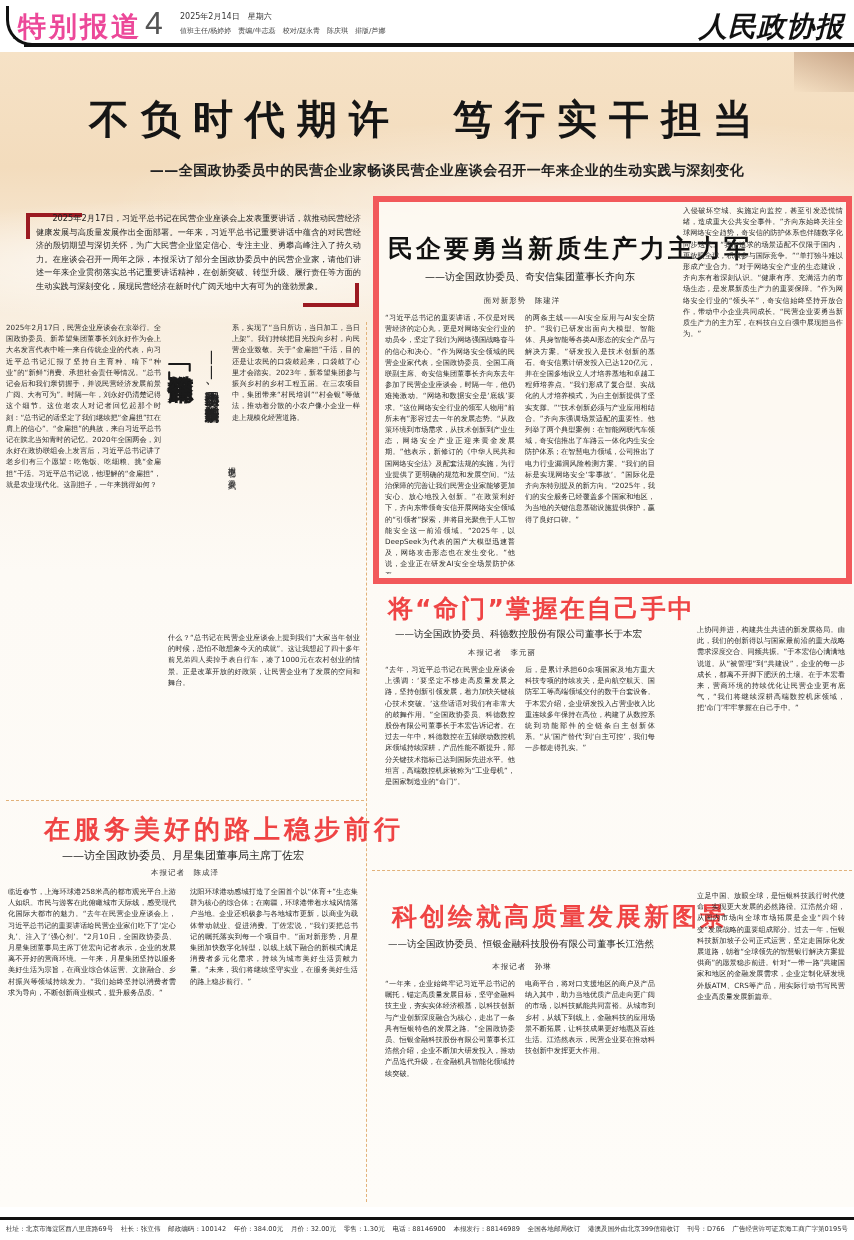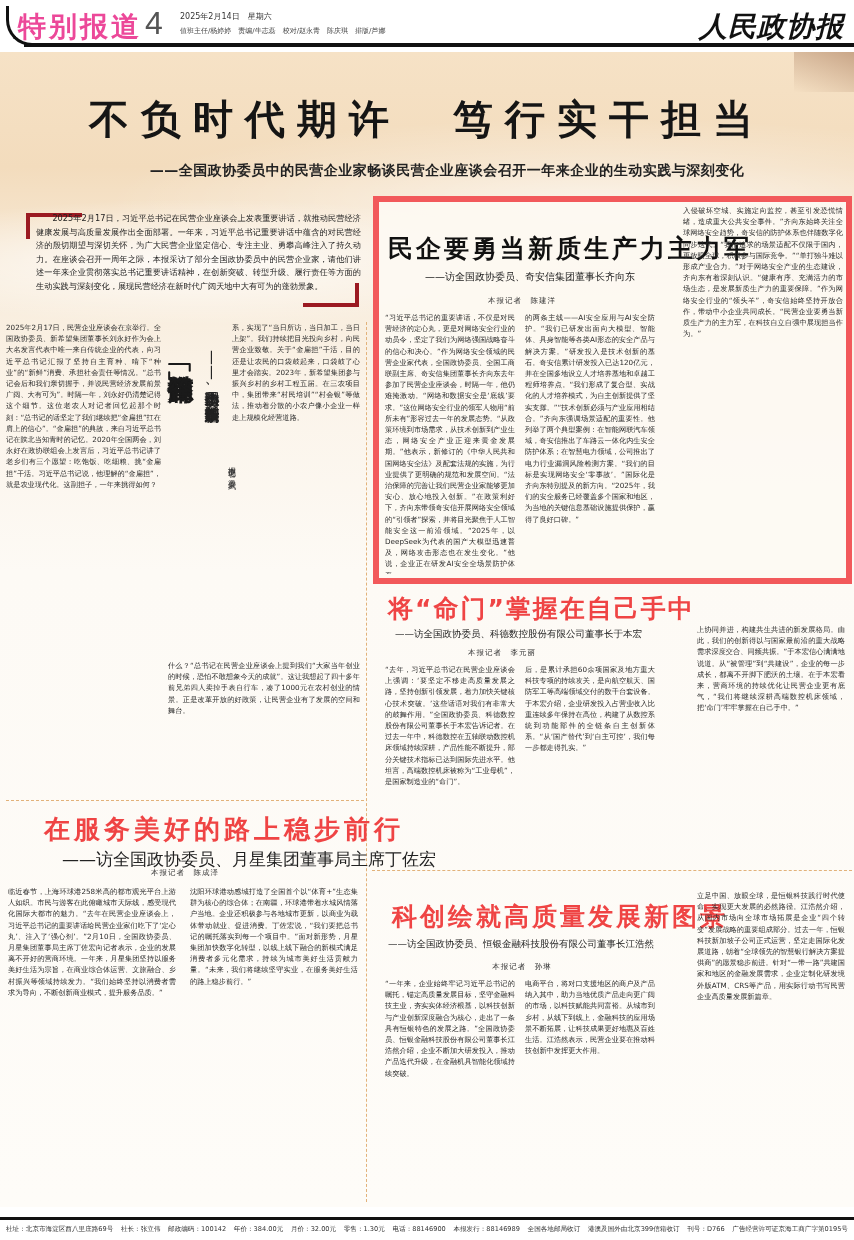--- a/index.html
+++ b/index.html
@@ -95,50 +95,50 @@
 <div class="intro-mark-tl"></div>
 <div class="intro-mark-br"></div>
 <p class="intro">2025年2月17日，习近平总书记在民营企业座谈会上发表重要讲话，就推动民营经济健康发展与高质量发展作出全面部署。一年来，习近平总书记重要讲话中蕴含的对民营经济的殷切期望与深切关怀，为广大民营企业坚定信心、专注主业、勇攀高峰注入了持久动力。在座谈会召开一周年之际，本报采访了部分全国政协委员中的民营企业家，请他们讲述一年来企业贯彻落实总书记重要讲话精神，在创新突破、转型升级、履行责任等方面的生动实践与深刻变化，展现民营经济在新时代广阔天地中大有可为的蓬勃景象。</p>
 
 <div>
   <div class="col" style="left:6px; top:322px; width:155px; height:475px;">2025年2月17日，民营企业座谈会在京举行。全国政协委员、新希望集团董事长刘永好作为会上大名发言代表中唯一来自传统企业的代表，向习近平总书记汇报了坚持自主育种、啃下“种业”的“新鲜”消费、承担社会责任等情况。“总书记会后和我们亲切握手，并说民营经济发展前景广阔、大有可为”。时隔一年，刘永好仍清楚记得这个细节。这位老农人对记者回忆起那个时刻：“总书记的话坚定了我们继续把“金扁担”扛在肩上的信心”。“金扁担”的典故，来自习近平总书记在陕北当知青时的记忆。2020年全国两会，刘永好在政协联组会上发言后，习近平总书记讲了老乡们有三个愿望：吃饱饭、吃细粮、挑“金扁担”干活。习近平总书记说，他理解的“金扁担”，就是农业现代化。这副担子，一年来挑得如何？</div>
   <div class="v-title">以「金扁担」作答</div>
   <div class="v-sub">——访全国政协委员、新希望集团董事长刘永好</div>
   <div class="v-byline">本报记者　梁条武</div>
   <div class="col" style="left:232px; top:322px; width:128px; height:330px;">系，实现了“当日所访，当日加工，当日上架”。我们持续把目光投向乡村，向民营企业致敬。关于“金扁担”干活，目的还是让农民的口袋鼓起来，口袋鼓了心里才会踏实。2023年，新希望集团参与振兴乡村的乡村工程五届。在三农项目中，集团带来“村民培训”“村会银”等做法，推动着分散的小农户像小企业一样走上规模化经营道路。</div>
-  <div class="col" style="left:168px; top:660px; width:192px; height:130px;">什么？“总书记在民营企业座谈会上提到我们“大家当年创业的时候，恐怕不敢想象今天的成就”。这让我想起了四十多年前兄弟四人卖掉手表自行车，凑了1000元在农村创业的情景。正是改革开放的好政策，让民营企业有了发展的空间和舞台。</div>
+  <div class="col" style="left:168px; top:632px; width:192px; height:130px;">什么？“总书记在民营企业座谈会上提到我们“大家当年创业的时候，恐怕不敢想象今天的成就”。这让我想起了四十多年前兄弟四人卖掉手表自行车，凑了1000元在农村创业的情景。正是改革开放的好政策，让民营企业有了发展的空间和舞台。</div>
 </div>
 
 <div class="dot-v" style="left:366px; top:322px; height:880px;"></div>
 <div class="dot-h" style="left:6px; top:800px; width:358px;"></div>
 
 <div class="highlight"></div>
 <div>
   <div class="h-title">民企要勇当新质生产力主力军</div>
   <div class="h-sub">——访全国政协委员、奇安信集团董事长齐向东</div>
-  <div class="byline" style="left:382px; width:280px; top:296px;">本报记者　陈建洋</div>
+  <div class="byline" style="left:382px; width:280px; top:296px;">面对新形势　陈建洋</div>
   <div class="col" style="left:385px; top:312px; width:130px; height:262px;">“习近平总书记的重要讲话，不仅是对民营经济的定心丸，更是对网络安全行业的动员令，坚定了我们为网络强国战略奋斗的信心和决心。”作为网络安全领域的民营企业家代表，全国政协委员、全国工商联副主席、奇安信集团董事长齐向东去年参加了民营企业座谈会，时隔一年，他仍难掩激动。“网络和数据安全是‘底线’要求。”这位网络安全行业的领军人物用“前所未有”形容过去一年的发展态势。“从政策环境到市场需求，从技术创新到产业生态，网络安全产业正迎来黄金发展期。”他表示，新修订的《中华人民共和国网络安全法》及配套法规的实施，为行业提供了更明确的规范和发展空间。“法治保障的完善让我们民营企业家能够更加安心、放心地投入创新。”在政策利好下，齐向东带领奇安信开展网络安全领域的“引领者”探索，并将目光聚焦于人工智能安全这一前沿领域。“2025年，以DeepSeek为代表的国产大模型迅速普及，网络攻击形态也在发生变化。”他说，企业正在研发AI安全全场景防护体系。</div>
   <div class="col" style="left:525px; top:312px; width:130px; height:262px;">的两条主线——AI安全应用与AI安全防护。“我们已研发出面向大模型、智能体、具身智能等各类AI形态的安全产品与解决方案。”研发投入是技术创新的基石。奇安信累计研发投入已达120亿元，并在全国多地设立人才培养基地和卓越工程师培养点。“我们形成了复合型、实战化的人才培养模式，为自主创新提供了坚实支撑。”“技术创新必须与产业应用相结合。”齐向东强调场景适配的重要性。他列举了两个典型案例：在智能网联汽车领域，奇安信推出了车路云一体化内生安全防护体系；在智慧电力领域，公司推出了电力行业漏洞风险检测方案。“我们的目标是实现网络安全‘零事故’。”国际化是齐向东特别提及的新方向。“2025年，我们的安全服务已经覆盖多个国家和地区，为当地的关键信息基础设施提供保护，赢得了良好口碑。”</div>
   <div class="col" style="left:683px; top:205px; width:160px; height:370px;">入侵破坏空城、实施定向监控，甚至引发恐慌情绪，造成重大公共安全事件。”齐向东始终关注全球网络安全趋势，奇安信的防护体系也伴随数字化同步迭代。“我们追求的场景适配不仅限于国内，更放眼全球，积极参与国际竞争。”“单打独斗难以形成产业合力。”对于网络安全产业的生态建设，齐向东有着深刻认识。“健康有序、充满活力的市场生态，是发展新质生产力的重要保障。”作为网络安全行业的“领头羊”，奇安信始终坚持开放合作，带动中小企业共同成长。“民营企业要勇当新质生产力的主力军，在科技自立自强中展现担当作为。”</div>
 </div>
 
 <div>
   <div class="a-title" style="left:388px; top:592px; font-size:25px; letter-spacing:2px;">将“命门”掌握在自己手中</div>
   <div class="a-sub" style="left:395px; top:628px; font-size:9.5px;">——访全国政协委员、科德数控股份有限公司董事长于本宏</div>
   <div class="byline" style="left:362px; width:280px; top:648px;">本报记者　李元丽</div>
   <div class="col" style="left:385px; top:664px; width:130px; height:186px;">“去年，习近平总书记在民营企业座谈会上强调：‘要坚定不移走高质量发展之路，坚持创新引领发展，着力加快关键核心技术突破。’这些话语对我们有非常大的鼓舞作用。”全国政协委员、科德数控股份有限公司董事长于本宏告诉记者。在过去一年中，科德数控在五轴联动数控机床领域持续深耕，产品性能不断提升，部分关键技术指标已达到国际先进水平。他坦言，高端数控机床被称为“工业母机”，是国家制造业的“命门”。</div>
   <div class="col" style="left:525px; top:664px; width:130px; height:186px;">后，是累计承担60余项国家及地方重大科技专项的持续攻关，是向航空航天、国防军工等高端领域交付的数千台套设备。于本宏介绍，企业研发投入占营业收入比重连续多年保持在高位，构建了从数控系统到功能部件的全链条自主创新体系。“从‘国产替代’到‘自主可控’，我们每一步都走得扎实。”</div>
   <div class="col" style="left:697px; top:624px; width:148px; height:226px;">上协同并进，构建共生共进的新发展格局。由此，我们的创新得以与国家最前沿的重大战略需求深度交合、同频共振。”于本宏信心满满地说道。从“被管理”到“共建设”，企业的每一步成长，都离不开脚下肥沃的土壤。在于本宏看来，营商环境的持续优化让民营企业更有底气，“我们将继续深耕高端数控机床领域，把‘命门’牢牢掌握在自己手中。”</div>
 </div>
 
 <div class="dot-h" style="left:372px; top:870px; width:480px;"></div>
 
 <div>
   <div class="a-title" style="left:36px; top:812px; font-size:26px; letter-spacing:4px;margin-left:8px;">在服务美好的路上稳步前行</div>
-  <div class="a-sub" style="left:62px; top:848px; font-size:17px;">——访全国政协委员、月星集团董事局主席丁佐宏</div>
+  <div class="a-sub" style="left:62px; top:848px; font-size:11px;">——访全国政协委员、月星集团董事局主席丁佐宏</div>
   <div class="byline" style="left:6px; width:358px; top:868px;">本报记者　陈成泽</div>
   <div class="col" style="left:8px; top:886px; width:168px; height:322px;">临近春节，上海环球港258米高的都市观光平台上游人如织。市民与游客在此俯瞰城市天际线，感受现代化国际大都市的魅力。“去年在民营企业座谈会上，习近平总书记的重要讲话给民营企业家们吃下了‘定心丸’、注入了‘强心剂’。”2月10日，全国政协委员、月星集团董事局主席丁佐宏向记者表示，企业的发展离不开好的营商环境。一年来，月星集团坚持以服务美好生活为宗旨，在商业综合体运营、文旅融合、乡村振兴等领域持续发力。“我们始终坚持以消费者需求为导向，不断创新商业模式，提升服务品质。”</div>
   <div class="col" style="left:190px; top:886px; width:168px; height:322px;">沈阳环球港动感城打造了全国首个以“体育+”生态集群为核心的综合体；在南疆，环球港带着水城风情落户当地。企业还积极参与各地城市更新，以商业为载体带动就业、促进消费。丁佐宏说，“我们要把总书记的嘱托落实到每一个项目中。”面对新形势，月星集团加快数字化转型，以线上线下融合的新模式满足消费者多元化需求，持续为城市美好生活贡献力量。“未来，我们将继续坚守实业，在服务美好生活的路上稳步前行。”</div>
 </div>
 
 <div>
   <div class="a-title" style="left:392px; top:900px; font-size:25px; letter-spacing:3px;">科创绘就高质量发展新图景</div>
   <div class="a-sub" style="left:388px; top:938px; font-size:9.5px;">——访全国政协委员、恒银金融科技股份有限公司董事长江浩然</div>
   <div class="byline" style="left:382px; width:280px; top:962px;">本报记者　孙琳</div>
   <div class="col" style="left:385px; top:978px; width:130px; height:230px;">“一年来，企业始终牢记习近平总书记的嘱托，锚定高质量发展目标，坚守金融科技主业，夯实实体经济根基，以科技创新与产业创新深度融合为核心，走出了一条具有恒银特色的发展之路。”全国政协委员、恒银金融科技股份有限公司董事长江浩然介绍，企业不断加大研发投入，推动产品迭代升级，在金融机具智能化领域持续突破。</div>

